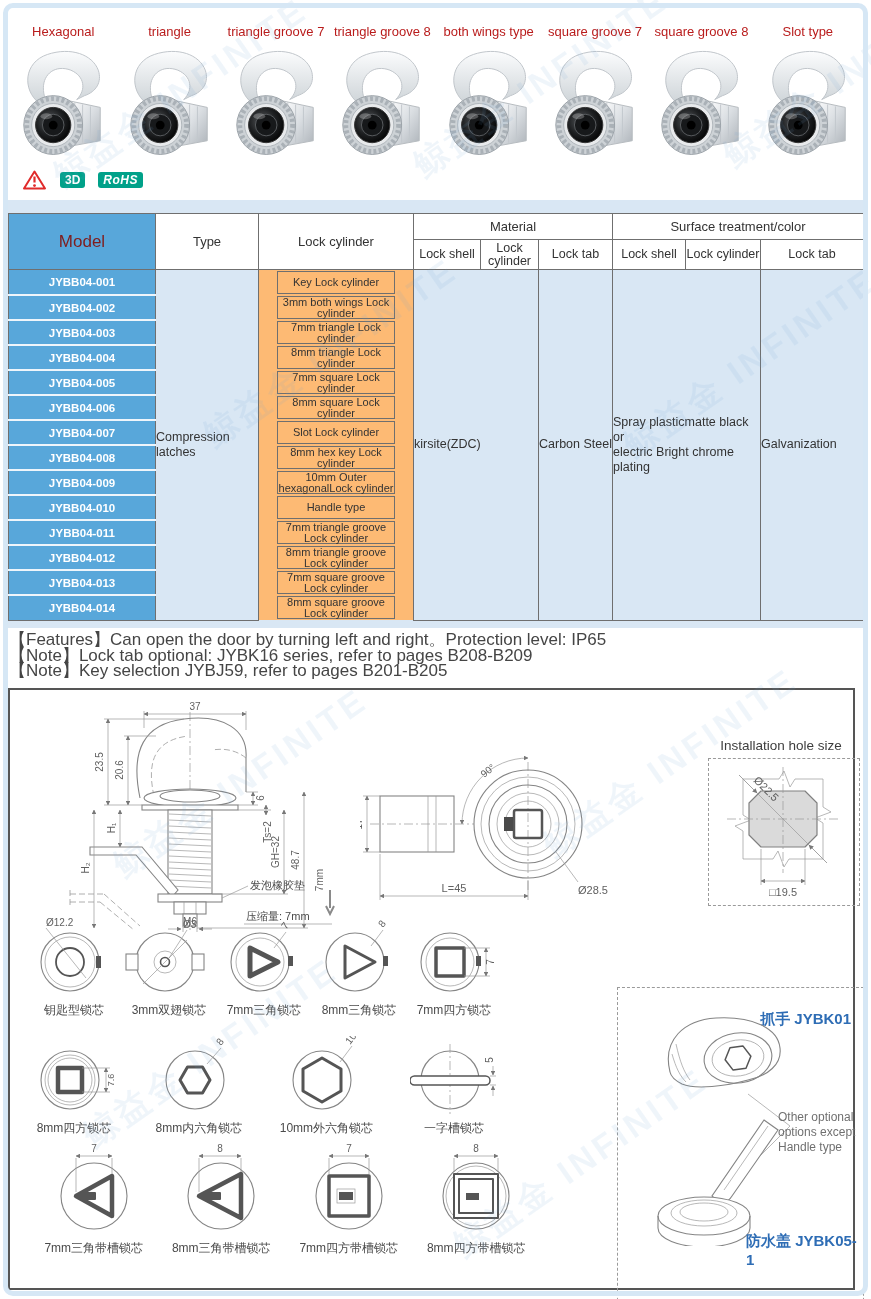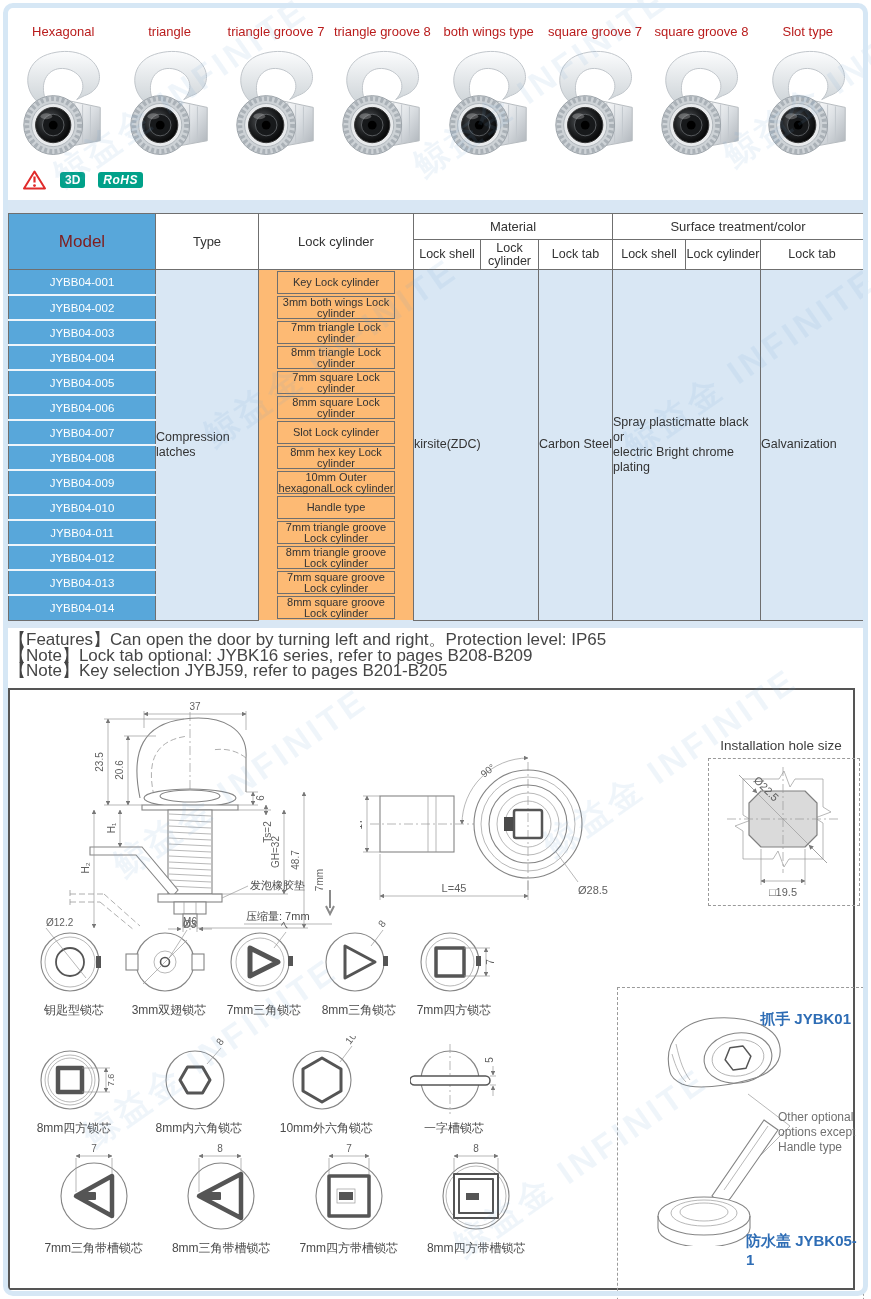--- a/index.html
+++ b/index.html
@@ -18,21 +18,21 @@
   .badge.rohs{font-style:italic;letter-spacing:.5px}
   
   .band{position:absolute;top:200px;left:6px;right:6px;height:428px;background:#d9e7f4;z-index:2;padding:13px 0 0 2px}
   table{border-collapse:collapse;table-layout:fixed;width:855px}
   th,td{border:1px solid #6f6f6f}
   th{background:#fff;font-weight:normal;color:#333;font-size:13px;line-height:14px}
   tr.h1 th{height:26px}
   tr.h2 th{height:30px;font-size:12.5px;line-height:13px}
   th.model-h{background:#58a7da;color:#7f1d1d;font-weight:normal;font-size:17px}
   tbody td{height:25px}
-  td.model{background:#58a7da;color:#fff;font-weight:normal;font-size:11.5px;text-align:center;border-bottom:2px solid #eef5fb;border-top:none}
+  td.model{background:#58a7da;color:#fff;font-weight:bold;font-size:11.5px;text-align:center;border-bottom:2px solid #eef5fb;border-top:none}
   tr:first-child td.model{border-top:1px solid #6f6f6f}
   tr:last-child td.model{border-bottom:1px solid #6f6f6f}
   td.cylc{border-top:none;border-bottom:none;padding:1px 18px;background:#fdba74}
   .cylbox{border:1px solid #6f6f6f;height:23px;display:flex;align-items:center;justify-content:center;font-size:11px;line-height:10.5px;text-align:center;color:#333}
   td.mg{background:#d9e7f4;text-align:left;font-size:12.5px;color:#333;line-height:15px}
   td.pre{white-space:pre-line}
   
   .notes{position:absolute;top:632px;left:9px;z-index:2;color:#454545;font-size:17px;line-height:15.5px}
   
   .dbox{position:absolute;top:688px;left:8px;width:847px;height:602px;border:2px solid #555;z-index:2}

